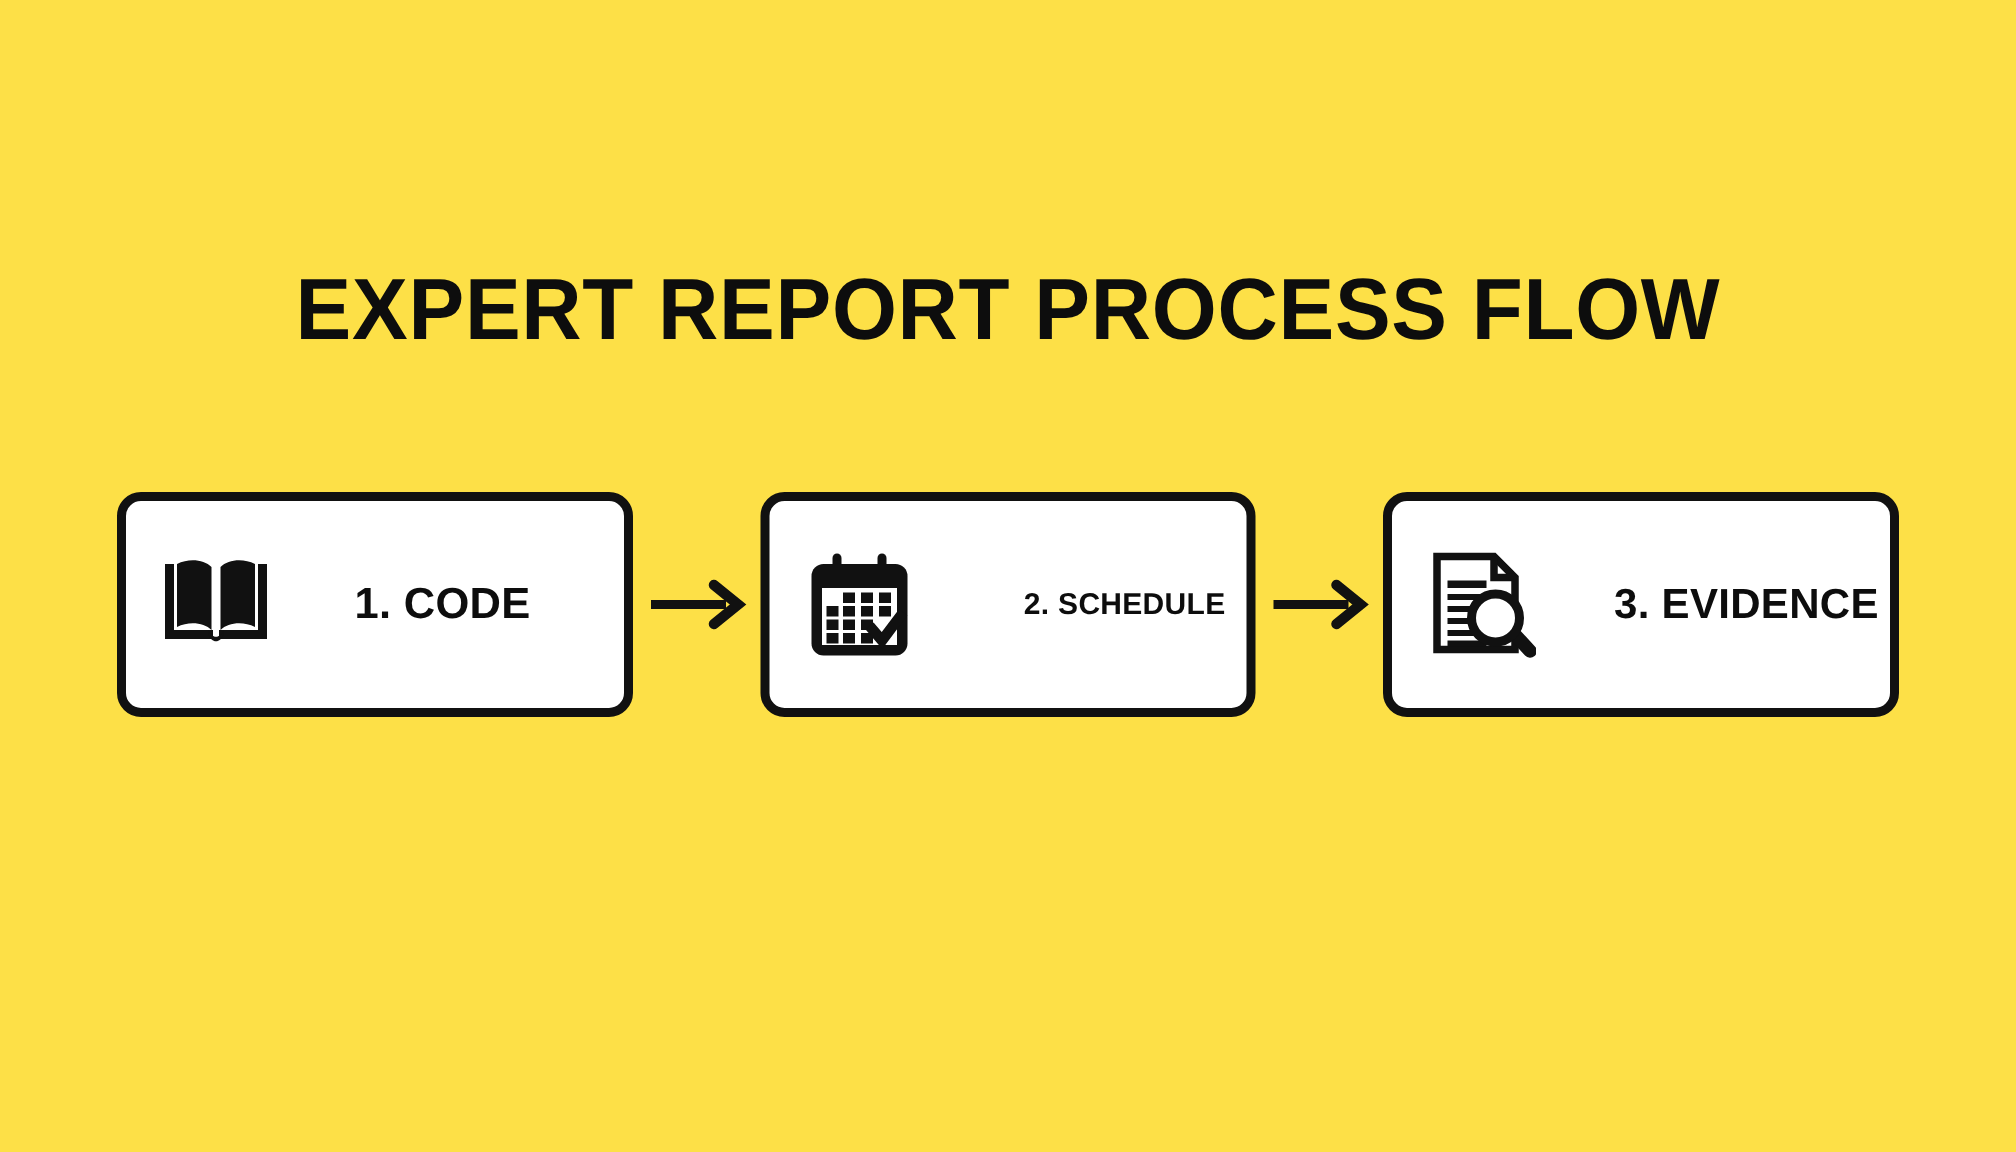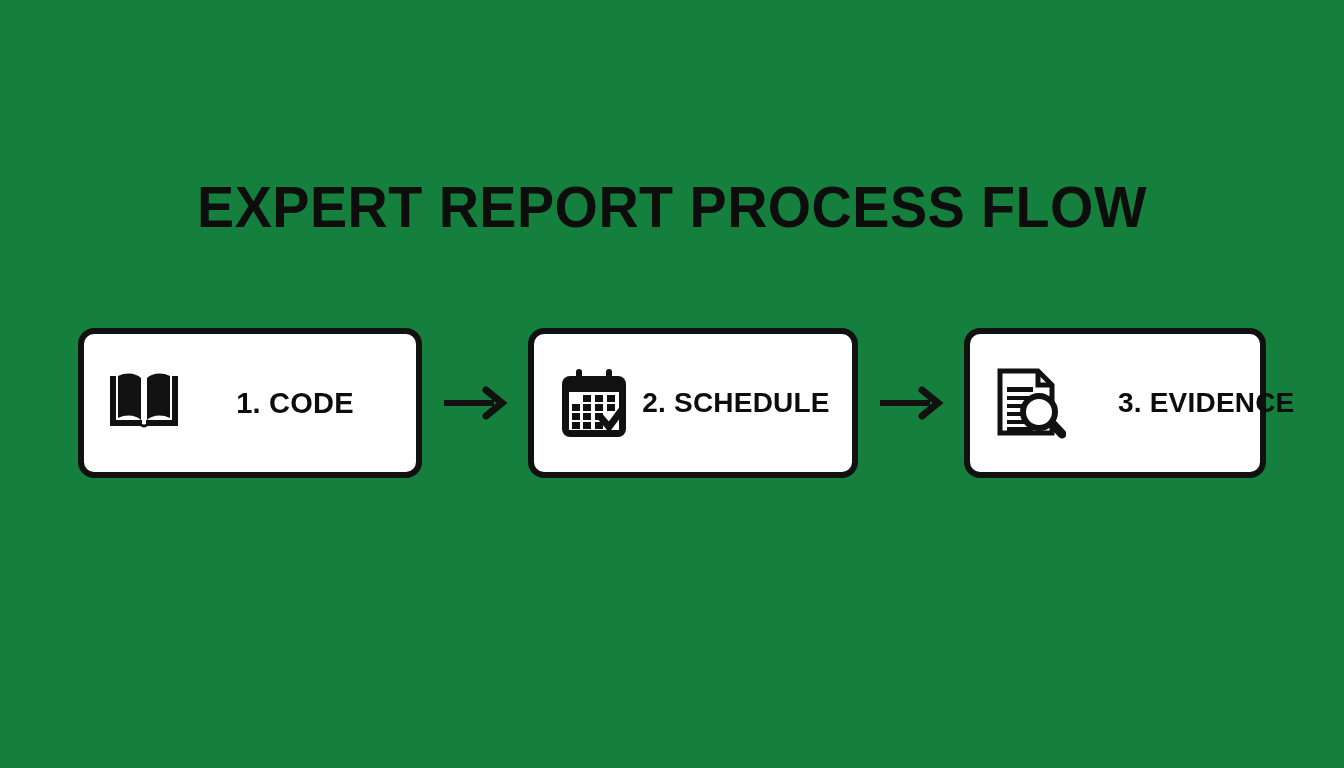--- a/index.html
+++ b/index.html
@@ -12,21 +12,21 @@
     height: 768px;
     background: #fdfdfd;
     font-family: "Liberation Sans", sans-serif;
     overflow: hidden;
     position: relative;
   }
 
   #slide {
     position: absolute;
     inset: 0;
-    background: #15803d;
+    background: #fde047;
   }
 
   
   #page-title {
     position: absolute;
     left: 0;
     right: 0;
     top: 176px;
     text-align: center;
     font-family: "Liberation Sans", sans-serif;
@@ -59,21 +59,21 @@
     border-radius: 16px;
     background: #ffffff;
     display: flex;
     flex-direction: row;
     align-items: center;
     justify-content: flex-start;
     flex: 0 0 auto;
   }
   .step-box.box-1 { width: 344px; }
   .step-box.box-2 { width: 330px; }
-  .step-box.box-3 { width: 302px; gap: 48px; }
+  .step-box.box-3 { width: 344px; gap: 48px; }
 
   .step-icon {
     width: 72px;
     height: 72px;
     margin-left: 24px;
     flex: 0 0 auto;
     display: flex;
     align-items: center;
     justify-content: center;
   }
@@ -84,21 +84,21 @@
     text-align: center;
     font-family: "Liberation Sans", sans-serif;
     font-weight: 700;
     font-size: 29px;
     letter-spacing: 0.2px;
     color: #0d0d0d;
     white-space: nowrap;
     padding-right: 10px;
     padding-left: 4px;
   }
-  .box-2 .step-label { font-size: 28px; padding-right: 14px; }
+  .box-2 .step-label { font-size: 20px; padding-right: 14px; text-align: right; }
   .box-3 .step-label { font-size: 28px; padding-right: 12px; }
 
   
   .connector {
     flex: 1 1 auto;
     height: 34px;
     display: flex;
     align-items: center;
     justify-content: center;
   }

